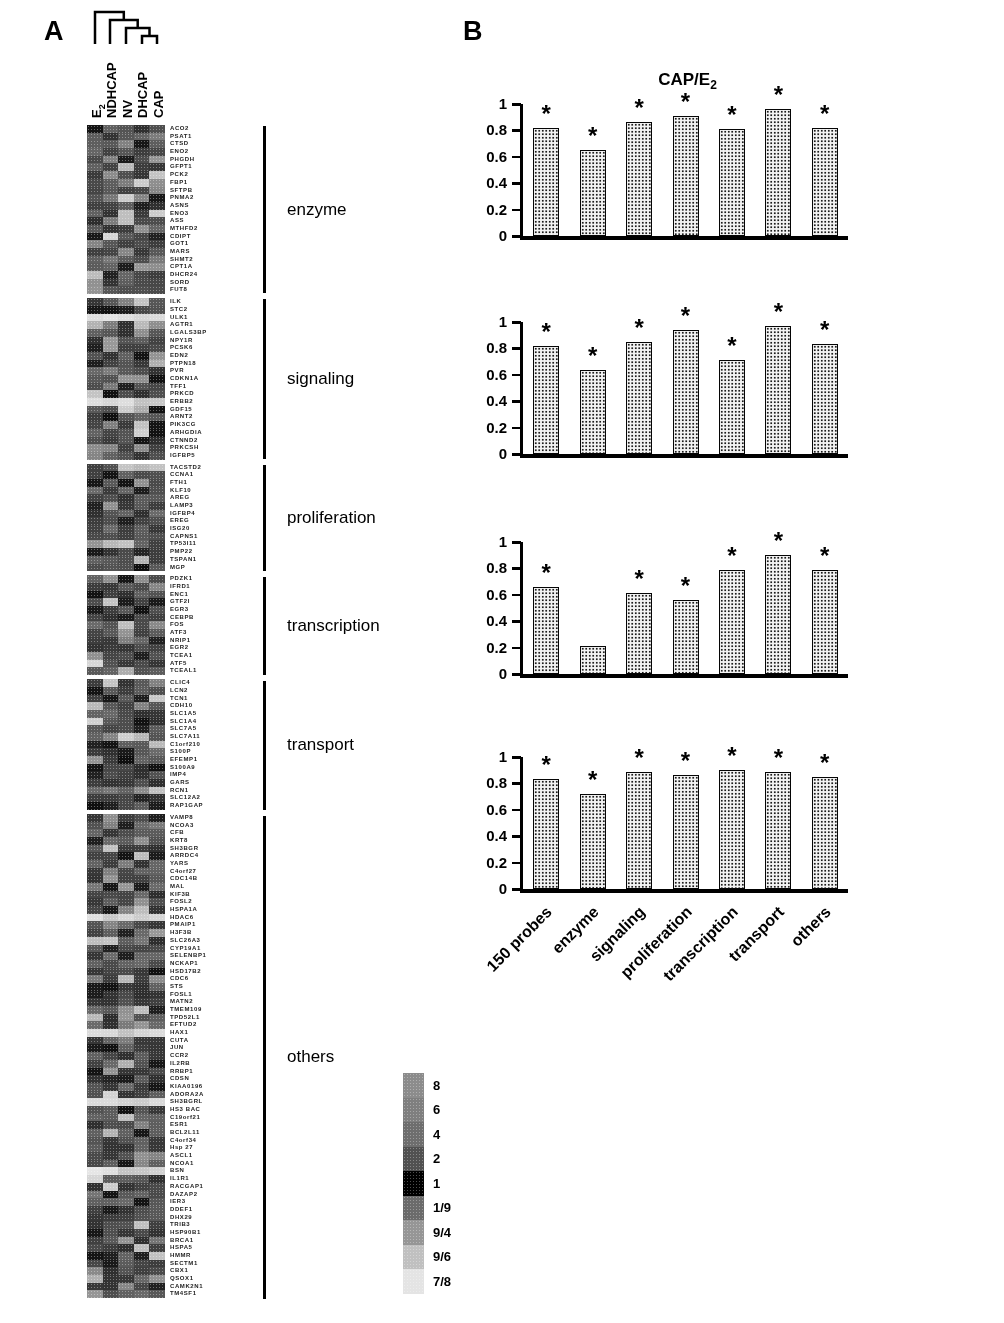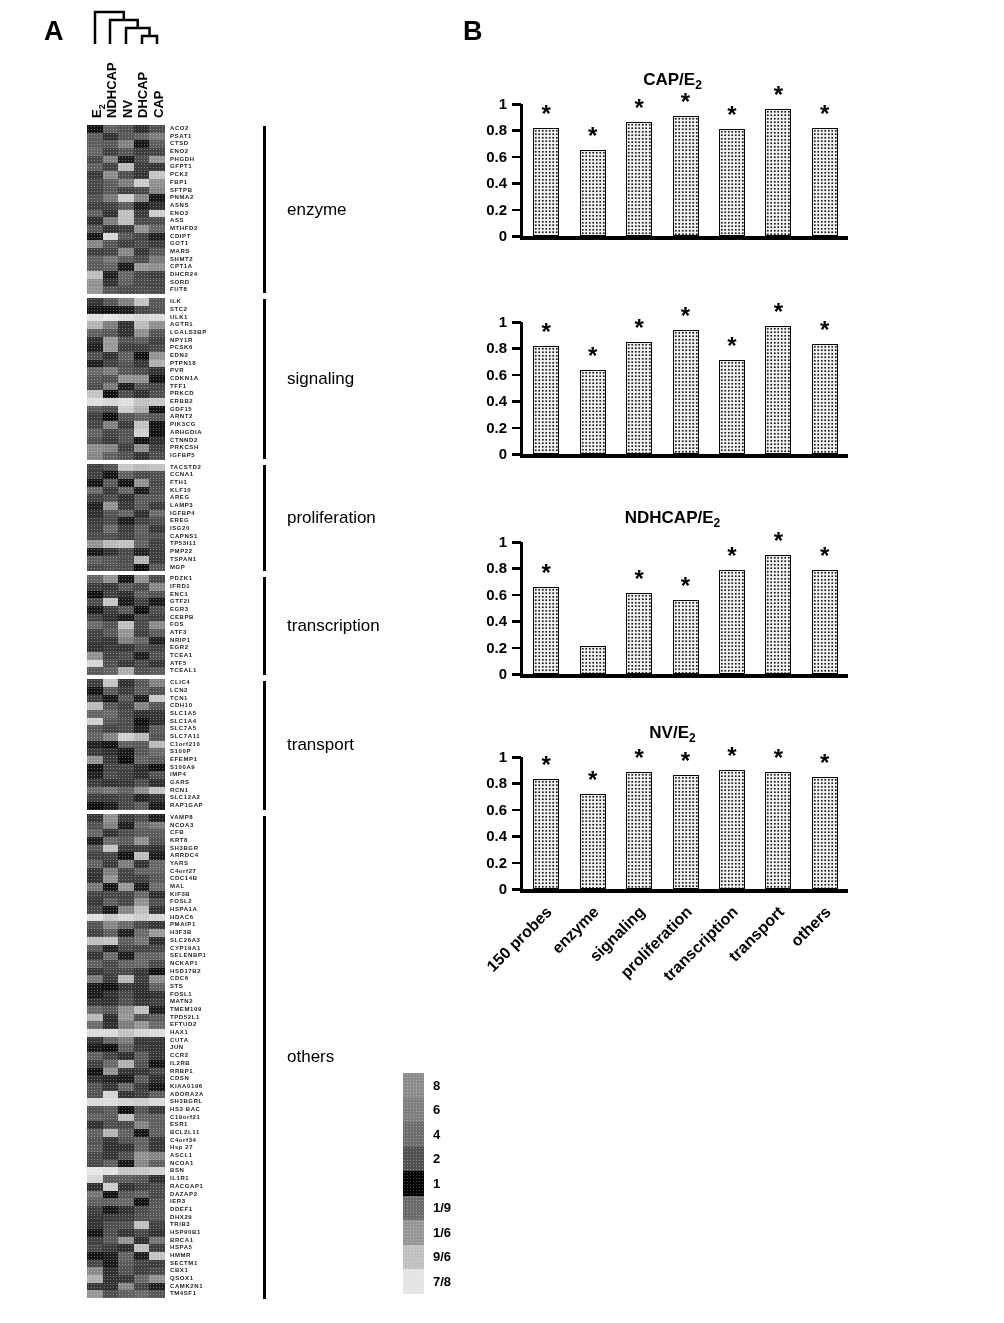--- a/index.html
+++ b/index.html
@@ -32,21 +32,21 @@
   
   .legend-row{display:flex;align-items:center;height:24.5px;}
   .legend-swatch{
     width:21px;height:24.5px;flex:none;
     background-image:radial-gradient(rgba(255,255,255,0.3) 22%, transparent 23%);
     background-size:3px 3px;
   }
   .legend-text{margin-left:9px;font-size:13px;font-weight:bold;color:#000;}
   
   .chart{position:absolute;left:455px;width:420px;}
-  .chart-title{position:absolute;left:55px;width:325px;top:0;text-align:center;
+  .chart-title{position:absolute;left:70px;width:325px;top:0;text-align:center;
     font-size:17px;font-weight:bold;color:#000;}
   .chart-title sub{font-size:12px;}
   .plot{position:absolute;left:65px;top:34px;width:325px;height:132px;
     border-left:3px solid #000;border-bottom:4px solid #000;box-sizing:content-box;}
   .ytick{position:absolute;width:9px;height:2.5px;background:#000;left:-11px;}
   .ytick-label{position:absolute;left:-62px;width:46px;text-align:right;
     font-size:15px;font-weight:bold;color:#000;}
   .bar{position:absolute;bottom:0;box-sizing:border-box;
     background-color:#f4f4f4;
     background-image:radial-gradient(#1c1c1c 0.9px, transparent 1.15px);
@@ -1329,21 +1329,21 @@
     <div class="legend-row">
       <div class="legend-swatch" style="background-color: rgb(0, 0, 0);"></div>
       <div class="legend-text">1</div>
     </div>
     <div class="legend-row">
       <div class="legend-swatch" style="background-color: rgb(107, 107, 107);"></div>
       <div class="legend-text">1/9</div>
     </div>
     <div class="legend-row">
       <div class="legend-swatch" style="background-color: rgb(150, 150, 150);"></div>
-      <div class="legend-text">1/6</div>
+      <div class="legend-text">9/4</div>
     </div>
     <div class="legend-row">
       <div class="legend-swatch" style="background-color: rgb(192, 192, 192);"></div>
       <div class="legend-text">9/6</div>
     </div>
     <div class="legend-row">
       <div class="legend-swatch" style="background-color: rgb(228, 228, 228);"></div>
       <div class="legend-text">7/8</div>
     </div>
   </div>
@@ -1404,21 +1404,20 @@
         <div class="sig-star" style="left: 147.5px; top: -20.08px;">*</div>
         <div class="bar" style="left: 195.929px; width: 26px; height: 93.72px;"></div>
         <div class="sig-star" style="left: 193.929px; top: 10.28px;">*</div>
         <div class="bar" style="left: 242.357px; width: 26px; height: 128.04px;"></div>
         <div class="sig-star" style="left: 240.357px; top: -24.04px;">*</div>
         <div class="bar" style="left: 288.786px; width: 26px; height: 109.56px;"></div>
         <div class="sig-star" style="left: 286.786px; top: -5.56px;">*</div>
       </div>
     </div>
     <div class="chart" style="top: 508px; height: 210px;">
-      <div class="chart-title">NDHCAP/E<sub>2</sub></div>
       <div class="plot">
         <div class="ytick" style="top: -1px;"></div>
         <div class="ytick-label" style="top: -9px;">1</div>
         <div class="ytick" style="top: 25.4px;"></div>
         <div class="ytick-label" style="top: 17.4px;">0.8</div>
         <div class="ytick" style="top: 51.8px;"></div>
         <div class="ytick-label" style="top: 43.8px;">0.6</div>
         <div class="ytick" style="top: 78.2px;"></div>
         <div class="ytick-label" style="top: 70.2px;">0.4</div>
         <div class="ytick" style="top: 104.6px;"></div>
@@ -1434,21 +1433,20 @@
         <div class="sig-star" style="left: 147.5px; top: 30.08px;">*</div>
         <div class="bar" style="left: 195.929px; width: 26px; height: 104.28px;"></div>
         <div class="sig-star" style="left: 193.929px; top: -0.28px;">*</div>
         <div class="bar" style="left: 242.357px; width: 26px; height: 118.8px;"></div>
         <div class="sig-star" style="left: 240.357px; top: -14.8px;">*</div>
         <div class="bar" style="left: 288.786px; width: 26px; height: 104.28px;"></div>
         <div class="sig-star" style="left: 286.786px; top: -0.28px;">*</div>
       </div>
     </div>
     <div class="chart" style="top: 723px; height: 300px;">
-      <div class="chart-title">NV/E<sub>2</sub></div>
       <div class="plot">
         <div class="ytick" style="top: -1px;"></div>
         <div class="ytick-label" style="top: -9px;">1</div>
         <div class="ytick" style="top: 25.4px;"></div>
         <div class="ytick-label" style="top: 17.4px;">0.8</div>
         <div class="ytick" style="top: 51.8px;"></div>
         <div class="ytick-label" style="top: 43.8px;">0.6</div>
         <div class="ytick" style="top: 78.2px;"></div>
         <div class="ytick-label" style="top: 70.2px;">0.4</div>
         <div class="ytick" style="top: 104.6px;"></div>

